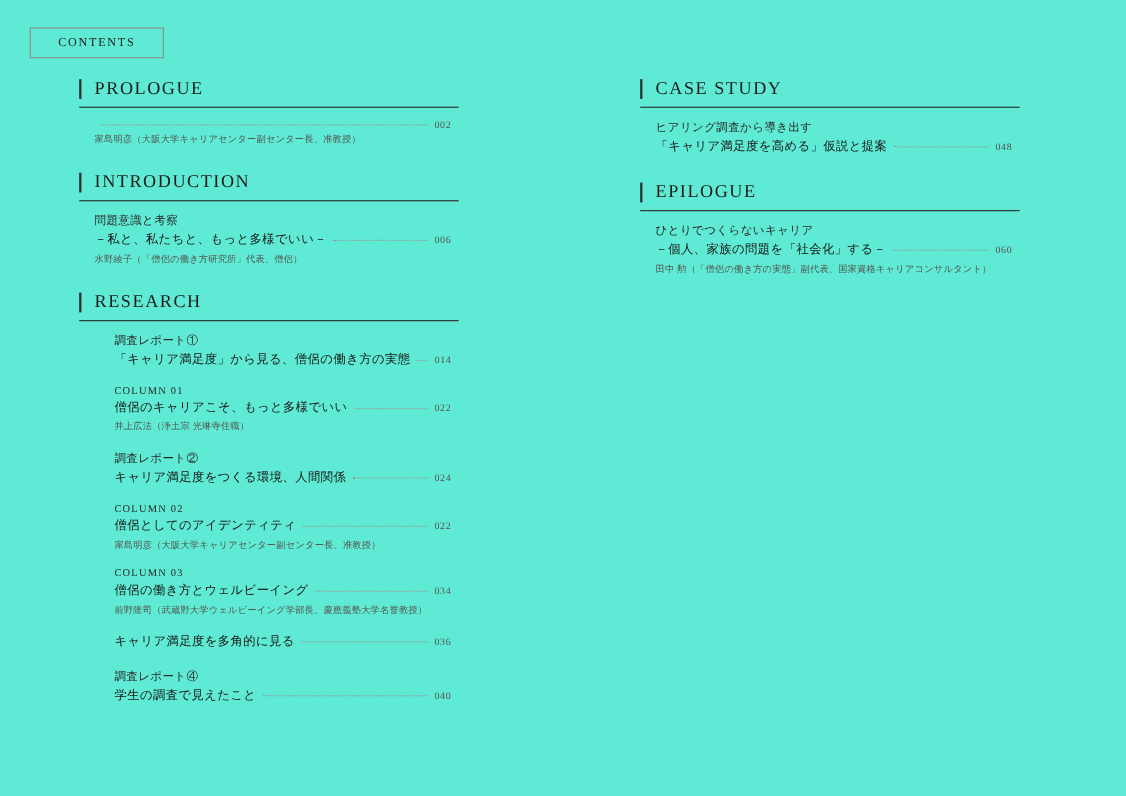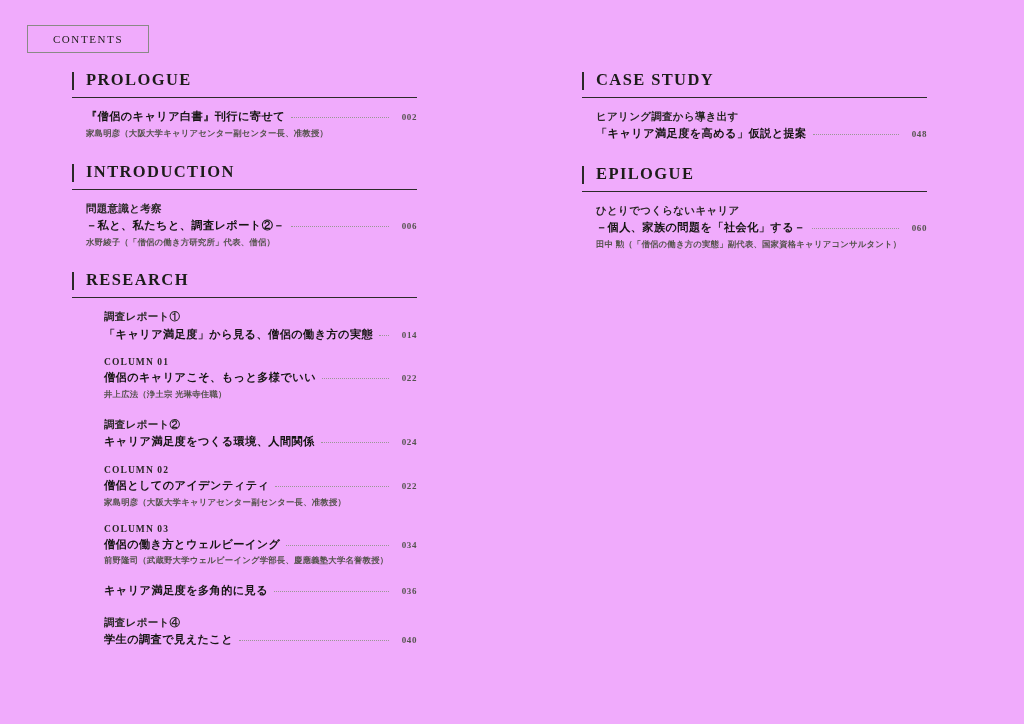--- a/index.html
+++ b/index.html
@@ -12,21 +12,21 @@
     height: 724px;
     position: relative;
     font-family: "Liberation Sans", sans-serif;
     color: #1a1a1a;
     overflow: hidden;
   }
 
   .page {
     position: absolute;
     inset: 0;
-    background: #f0abfc;
+    background: #5eead4;
   }
 
   
   .contents-badge {
     position: absolute;
     left: 27px;
     top: 25px;
     width: 120px;
     height: 26px;
     border: 1px solid #8a8a86;
@@ -43,21 +43,20 @@
     position: absolute;
     top: 70px;
     width: 345px;
   }
   .col-left { left: 72px; }
   .col-right { left: 582px; }
 
   
   .section {
     margin-bottom: 20px;
-    font-weight: bold;
   }
   .section-head {
     position: relative;
     padding-left: 14px;
     padding-bottom: 7px;
     border-bottom: 1px solid #2b2a28;
     margin-bottom: 10px;
   }
   .section-head::before {
     content: "";
@@ -117,21 +116,20 @@
     border-bottom: 1px dotted #9a9894;
     height: 1px;
   }
   .page-no {
     font-family: "Liberation Serif", serif;
     font-size: 9px;
     color: #55534f;
     letter-spacing: 0.6px;
     flex: 0 0 auto;
     width: 22px;
-    text-align: right;
   }
   .entry-sub {
     font-size: 8.4px;
     color: #56534e;
     margin-top: 3px;
     letter-spacing: 0.2px;
     line-height: 1.4;
   }
 
   .gap-lg { margin-bottom: 22px; }
@@ -148,35 +146,34 @@
     <span>CONTENTS</span>
   </div>
 
   <div class="col col-left">
       <div class="section">
         <div class="section-head">
           <div class="section-title">PROLOGUE</div>
         </div>
         <div class="entry gap-lg">
           <div class="entry-row">
-            <span class="entry-title">『僧侶のキャリア白書』刊行に寄せて</span>
             <span class="leader"></span>
             <span class="page-no">002</span>
           </div>
           <div class="entry-sub">家島明彦（大阪大学キャリアセンター副センター長、准教授）</div>
         </div>
       </div>
       <div class="section">
         <div class="section-head">
           <div class="section-title">INTRODUCTION</div>
         </div>
         <div class="entry gap-lg">
           <div class="entry-pre">問題意識と考察</div>
           <div class="entry-row">
-            <span class="entry-title">－私と、私たちと、調査レポート②－</span>
+            <span class="entry-title">－私と、私たちと、もっと多様でいい－</span>
             <span class="leader"></span>
             <span class="page-no">006</span>
           </div>
           <div class="entry-sub">水野綾子（「僧侶の働き方研究所」代表、僧侶）</div>
         </div>
       </div>
       <div class="section">
         <div class="section-head">
           <div class="section-title">RESEARCH</div>
         </div>

